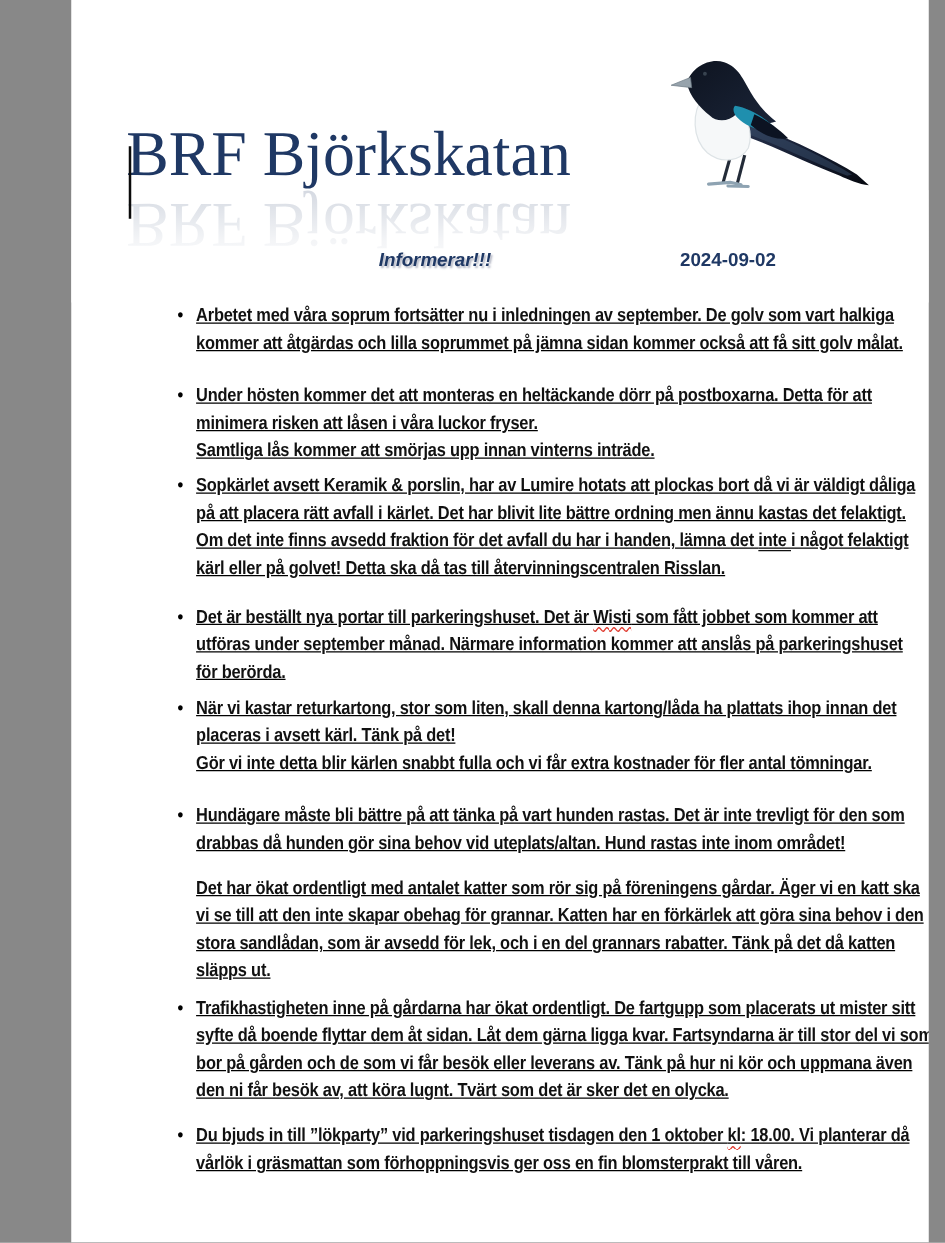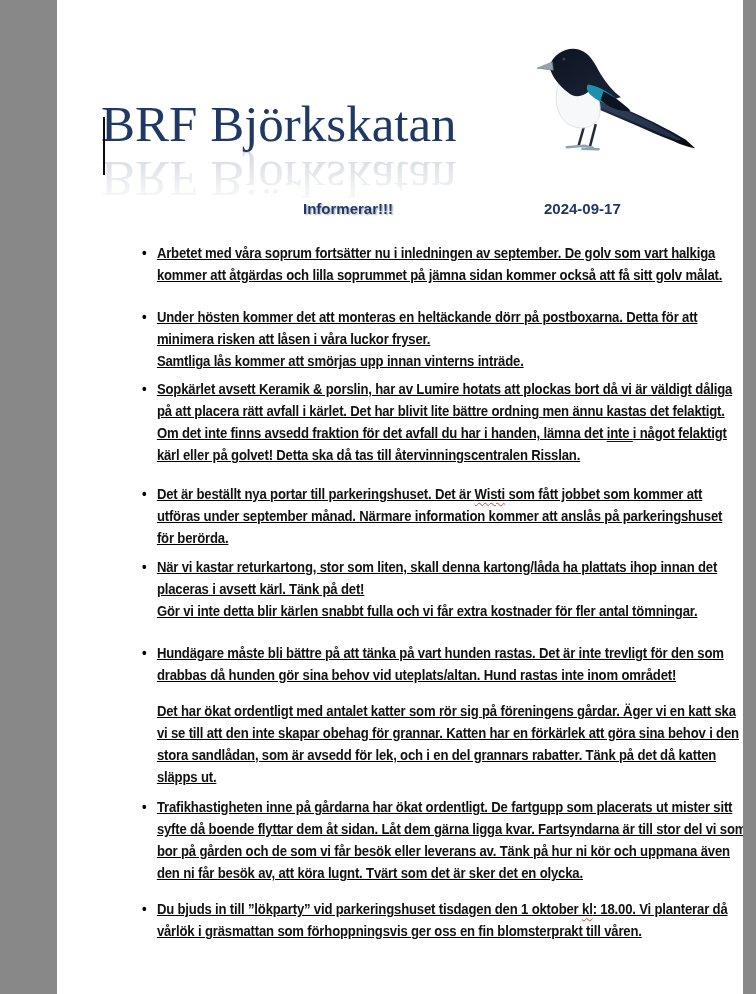--- a/index.html
+++ b/index.html
@@ -47,20 +47,21 @@
   .reflection-fade{
     position:absolute;left:0;top:152px;width:100%;height:90px;
     background:linear-gradient(to bottom,rgba(255,255,255,.45) 0%,rgba(255,255,255,.85) 45%,#fff 80%);
     pointer-events:none;
   }
   .subtitle{
     position:absolute;left:246px;top:200px;
     font-size:15px;font-weight:700;color:var(--navy);
     text-shadow:1.4px 1.4px 1.6px rgba(120,125,150,.55);
     white-space:nowrap;
+    font-style:italic;
   }
   .date{
     position:absolute;left:487px;top:200px;
     font-size:15px;font-weight:700;color:var(--navy);
     white-space:nowrap;
   }
   .magpie{
     position:absolute;left:478px;top:42px;
     width:164px;height:118px;
   }
@@ -111,21 +112,21 @@
 
   <div class="header">
 
     <div class="doc-title-reflection">BRF Björkskatan</div>
     <div class="reflection-fade"></div>
 
     <div class="doc-title">BRF Björkskatan</div>
     <div class="title-caret"></div>
 
     <div class="subtitle">Informerar!!!</div>
-    <div class="date">2024-09-17</div>
+    <div class="date">2024-09-02</div>
 
     <svg class="magpie" viewBox="0 0 170 120" aria-hidden="true">
       <defs>
         <linearGradient id="tailGrad" x1="0" y1="0" x2="1" y2="1">
           <stop offset="0" stop-color="#2a3550"></stop>
           <stop offset="0.55" stop-color="#141c30"></stop>
           <stop offset="1" stop-color="#06090f"></stop>
         </linearGradient>
         <linearGradient id="backGrad" x1="0" y1="0" x2="1" y2="1">
           <stop offset="0" stop-color="#0e1420"></stop>

